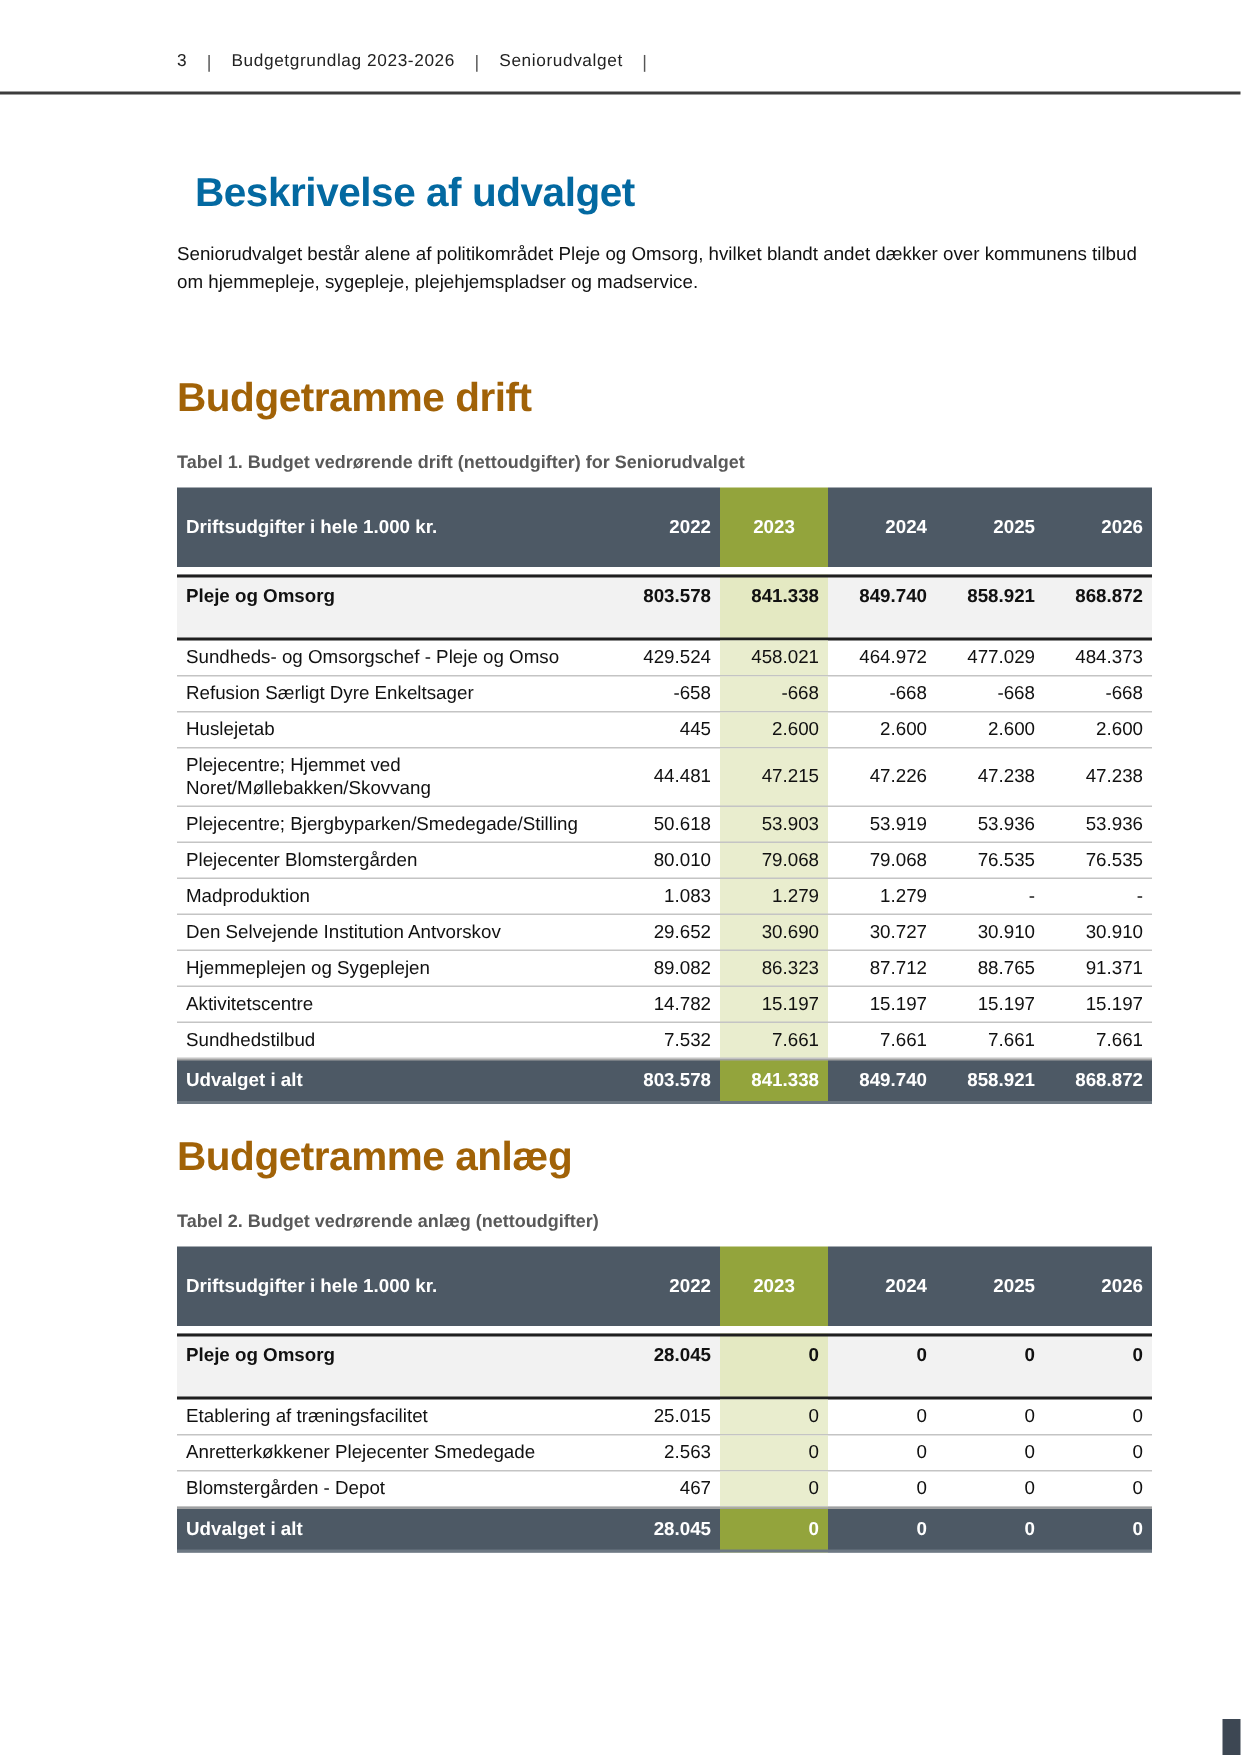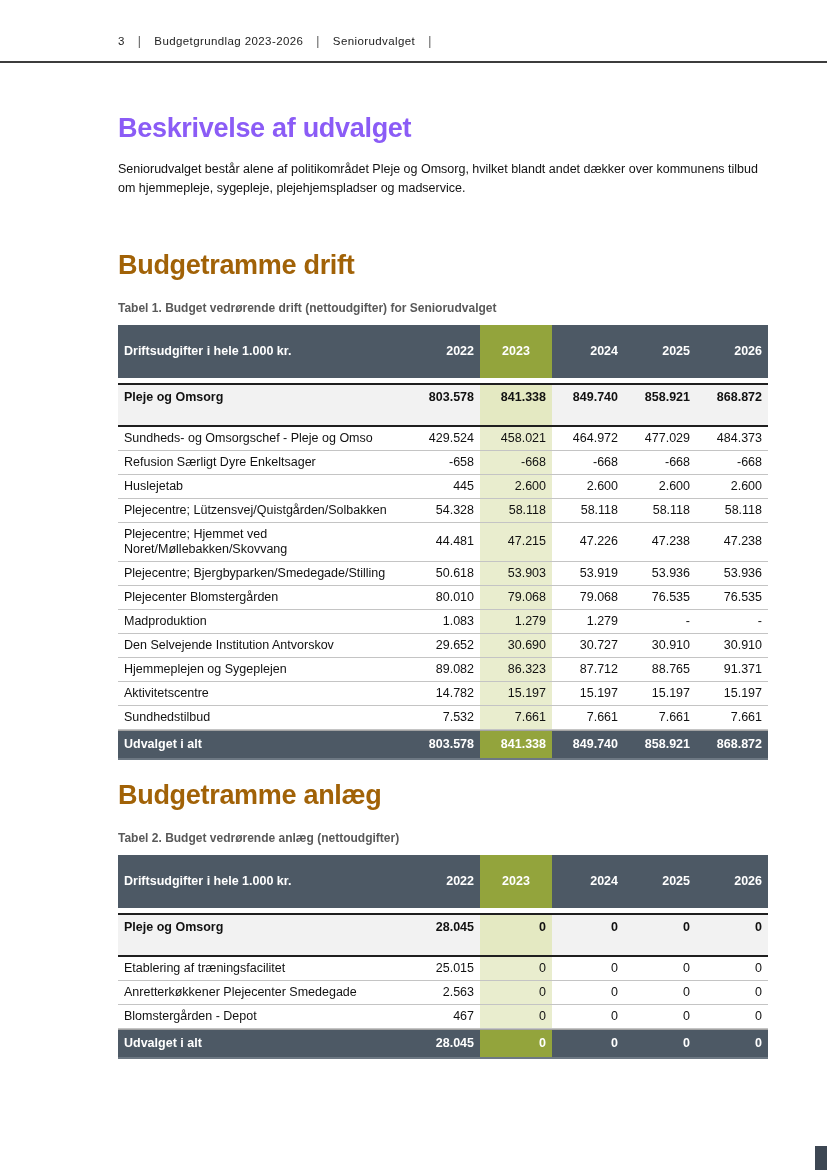--- a/index.html
+++ b/index.html
@@ -22,21 +22,21 @@
   .topbar .pipe { color:#555; font-size:12px; }
   .toprule {
     border:none; border-top:2px solid #3c3c3c;
     margin:13px 0 0 0; width:827px;
   }
 
   .content { margin:0 59px 0 118px; width:650px; }
 
   h1.doc-title {
     font-size:27px; font-weight:bold; letter-spacing:-0.3px;
-    margin:50px 0 0 0; color:#8b5cf6;
+    margin:50px 0 0 12px; color:#0369a1;
   }
   p.intro-text {
     font-size:12.5px; line-height:1.5; margin:16px 0 0 0; color:#111;
     width:640px;
   }
   h2.section-heading {
     font-size:27px; font-weight:bold; letter-spacing:-0.3px;
     margin:52px 0 0 0; color:#a16207;
   }
   .table-caption {
@@ -153,28 +153,20 @@
           </tr>
           <tr>
             <td>Huslejetab</td>
             <td class="num">445</td>
             <td class="num hl-cell">2.600</td>
             <td class="num">2.600</td>
             <td class="num">2.600</td>
             <td class="num">2.600</td>
           </tr>
           <tr>
-            <td>Plejecentre; Lützensvej/Quistgården/Solbakken</td>
-            <td class="num">54.328</td>
-            <td class="num hl-cell">58.118</td>
-            <td class="num">58.118</td>
-            <td class="num">58.118</td>
-            <td class="num">58.118</td>
-          </tr>
-          <tr>
             <td>Plejecentre; Hjemmet ved Noret/Møllebakken/Skovvang</td>
             <td class="num">44.481</td>
             <td class="num hl-cell">47.215</td>
             <td class="num">47.226</td>
             <td class="num">47.238</td>
             <td class="num">47.238</td>
           </tr>
           <tr>
             <td>Plejecentre; Bjergbyparken/Smedegade/Stilling</td>
             <td class="num">50.618</td>

